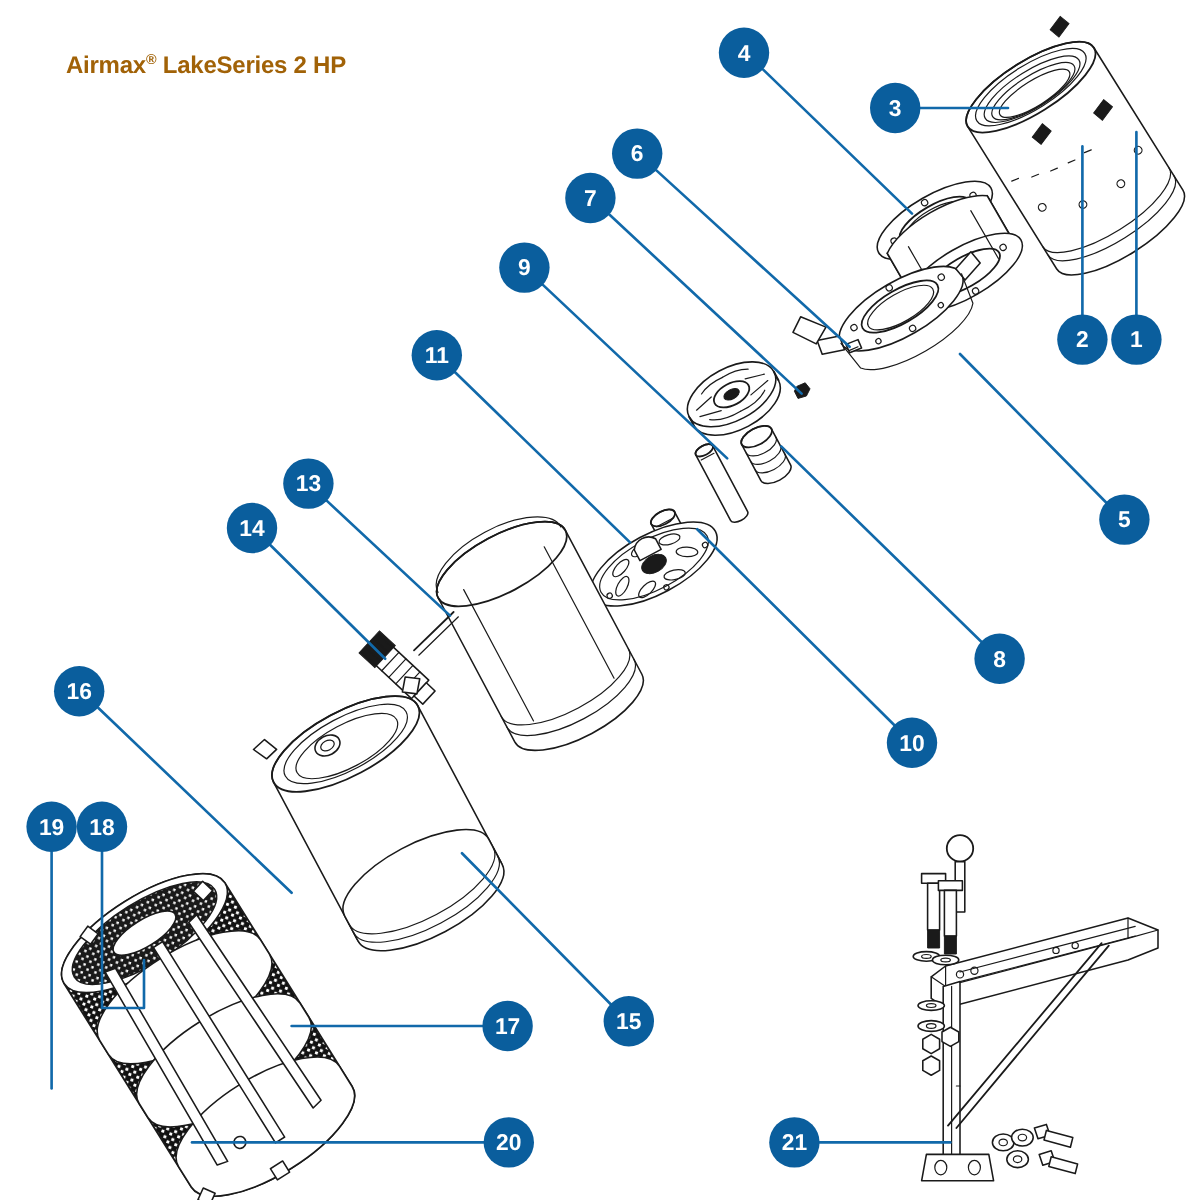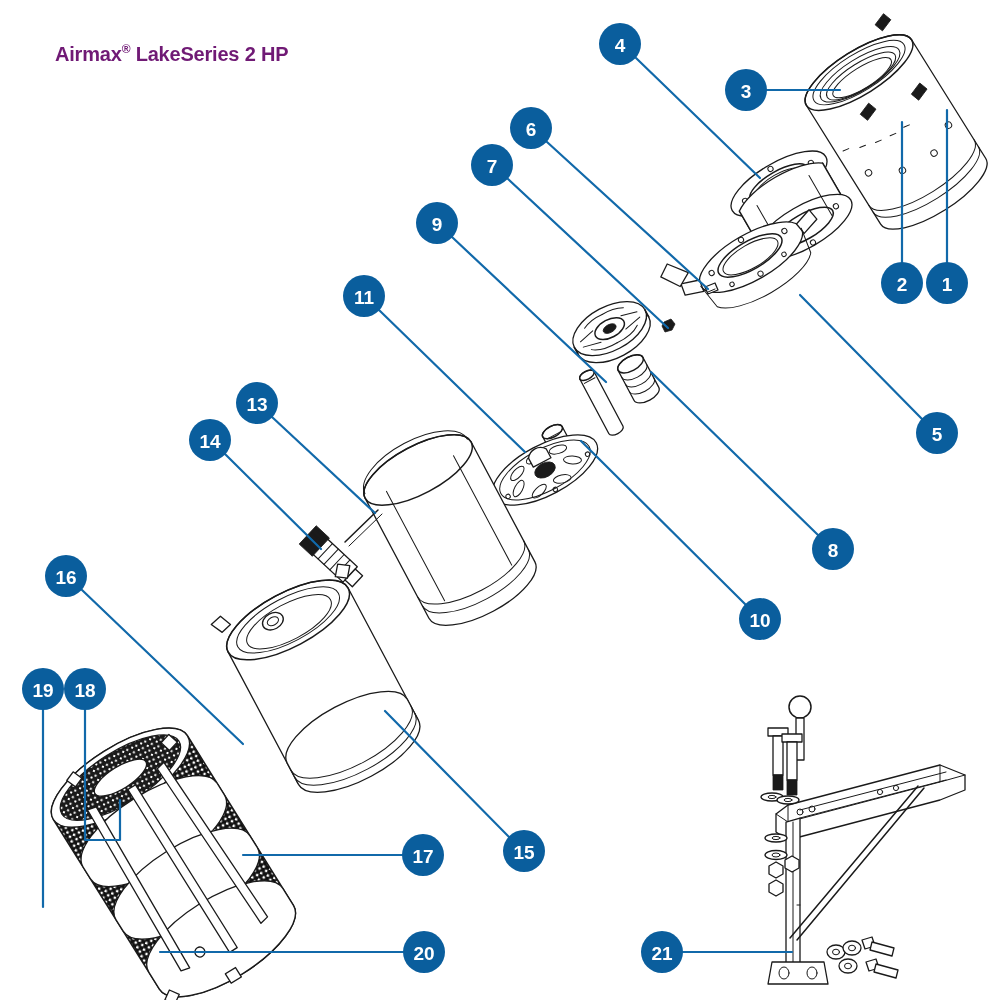--- a/index.html
+++ b/index.html
@@ -20,21 +20,21 @@
     width: 1000px;
     height: 1000px;
     background: #ffffff;
   }
   #title {
     position: absolute;
     left: 55px;
     top: 42px;
     font-size: 20px;
     font-weight: bold;
-    color: #701a75;
+    color: #a16207;
     letter-spacing: -0.2px;
     white-space: nowrap;
   }
   #title .reg {
     font-size: 12px;
     vertical-align: super;
   }
   svg.layer {
     position: absolute;
     left: 0; top: 0;

